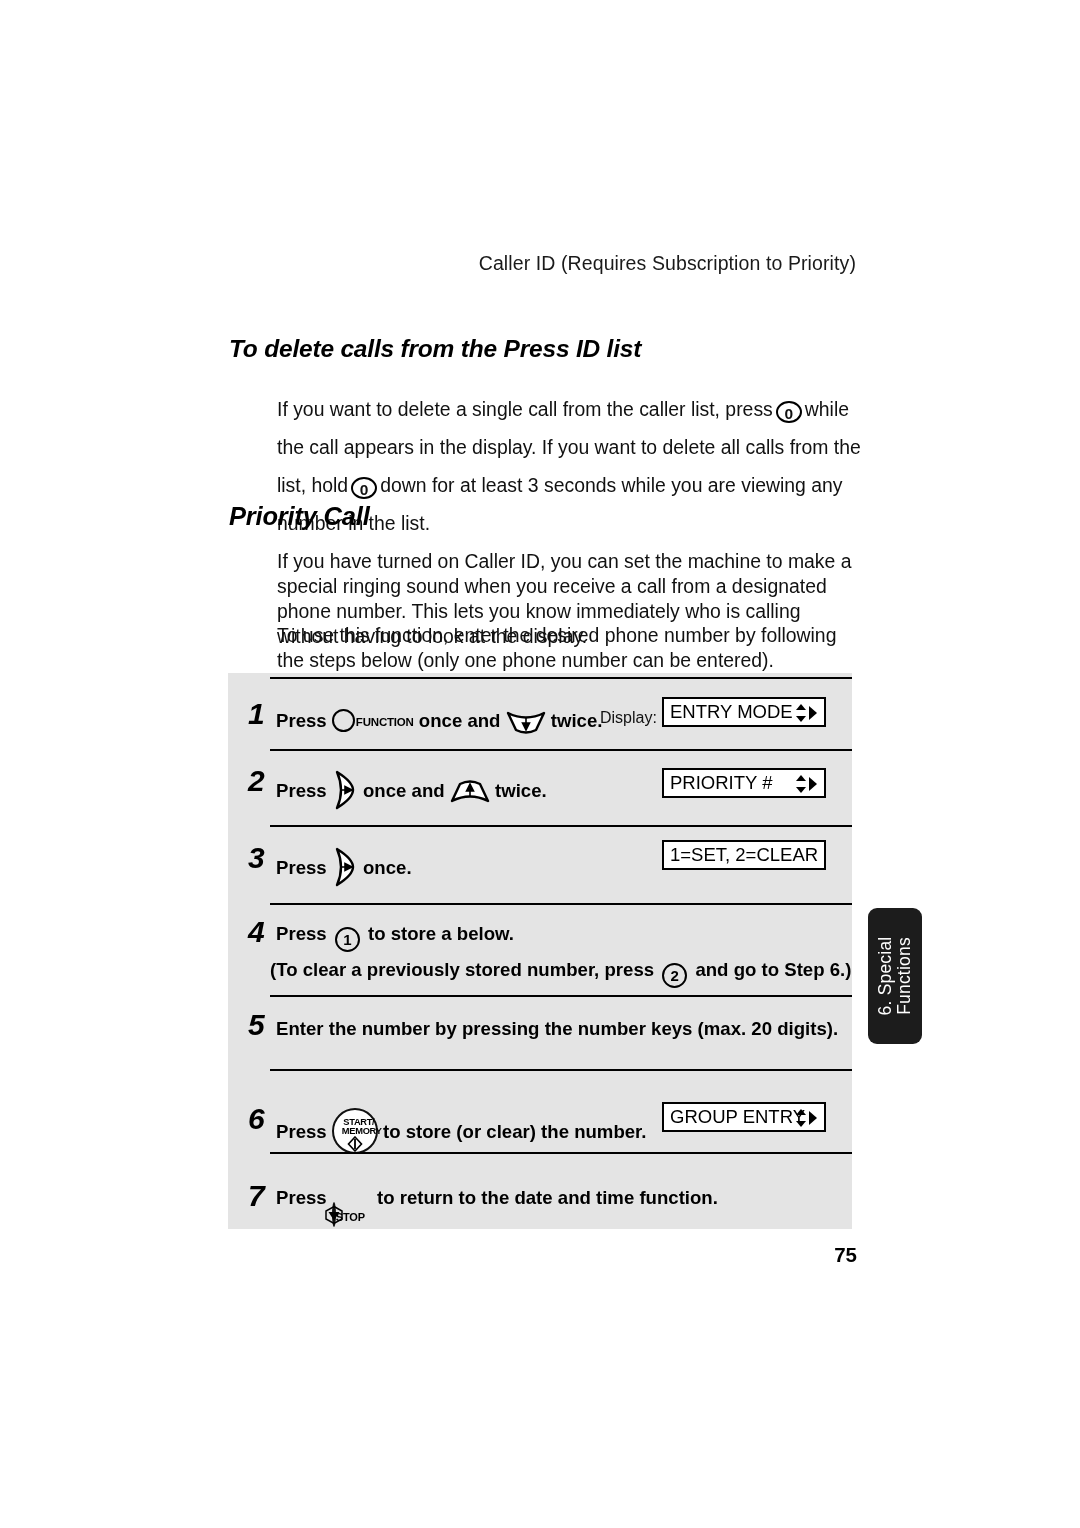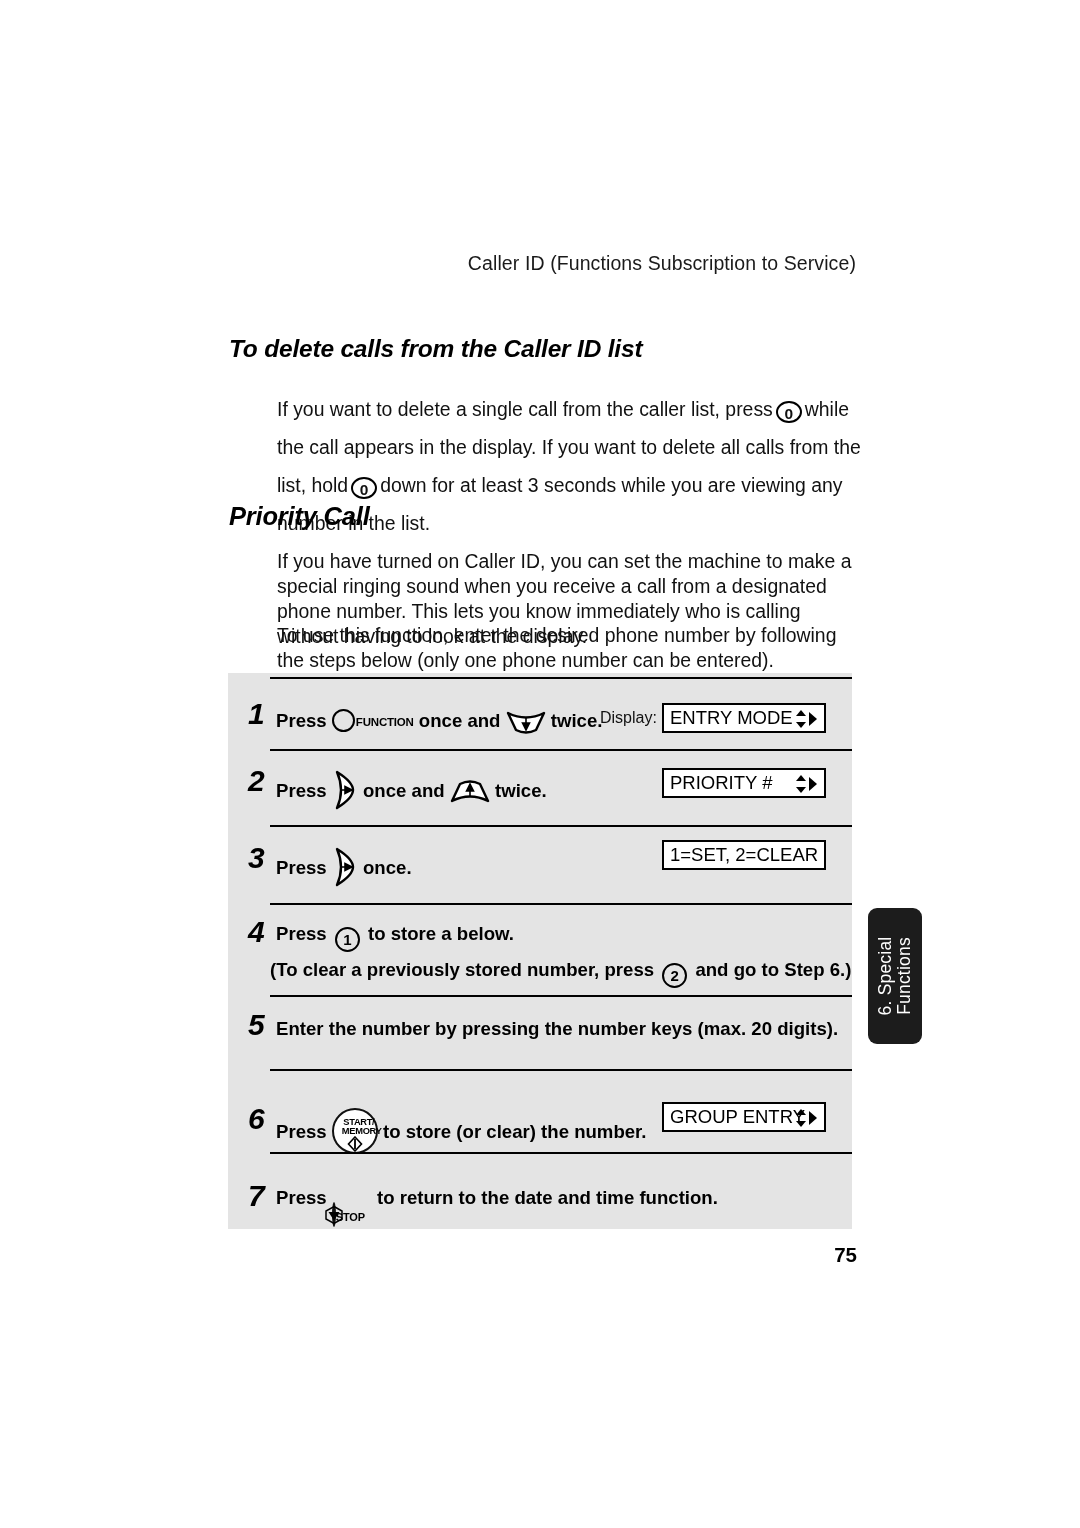--- a/index.html
+++ b/index.html
@@ -262,23 +262,23 @@
     top: 1243px;
     width: 857px;
     text-align: right;
     font-size: 20.5px;
     font-weight: bold;
   }
 </style>
 </head>
 <body>
 
-<div class="running-head">Caller ID (Functions Subscription to Service)</div>
-
-<div class="h-sub" id="heading-delete">To delete calls from the Caller ID list</div>
+<div class="running-head">Caller ID (Requires Subscription to Priority)</div>
+
+<div class="h-sub" id="heading-delete">To delete calls from the Press ID list</div>
 
 <div class="body-para" id="para-delete">
   <span>If you want to delete a single call from the caller list, press</span><span class="key-digit">0</span><span>while the call appears in the display. If you want to delete all calls from the list, hold</span><span class="key-digit">0</span><span>down for at least 3 seconds while you are viewing any number in the list.</span>
 </div>
 
 <div class="h-sub" id="heading-priority">Priority Call</div>
 <div class="body-para" id="para-pc-1">If you have turned on Caller ID, you can set the machine to make a special ringing sound when you receive a call from a designated phone number. This lets you know immediately who is calling without having to look at the display.</div>
 <div class="body-para" id="para-pc-2">To use this function, enter the desired phone number by following the steps below (only one phone number can be entered).</div>
 
 <div id="steps-panel">
@@ -292,21 +292,21 @@
       <span>once and</span>
       <span class="icon-inline" style="vertical-align:-7px;">
         <svg width="40" height="24" viewBox="0 0 40 24">
           <path d="M2,3 L10,20 Q20,25 30,20 L38,3 Q20,12 2,3 Z" fill="#ffffff" stroke="#000000" stroke-width="2.4" stroke-linejoin="round"></path>
           <path d="M20,7 L20,19 M16.5,13 L20,20 L23.5,13 Z" fill="#000000" stroke="#000000" stroke-width="1.6"></path>
         </svg>
       </span>
       <span>twice.</span>
     </div>
     <div class="display-label" style="left:372px; top:36px;">Display:</div>
-    <div class="lcd" style="left:434px; top:30px; width:164px;">
+    <div class="lcd" style="left:434px; top:24px; width:164px;">
       <span class="lcd-text">ENTRY MODE</span>
       <span class="lcd-arrows">
         <svg width="24" height="22" viewBox="0 0 24 22">
           <path d="M7,2 L12,8 L2,8 Z" fill="#000"></path>
           <path d="M7,20 L12,14 L2,14 Z" fill="#000"></path>
           <path d="M15,4 L23,11 L15,18 Z" fill="#000"></path>
         </svg>
       </span>
     </div>
   </div>

